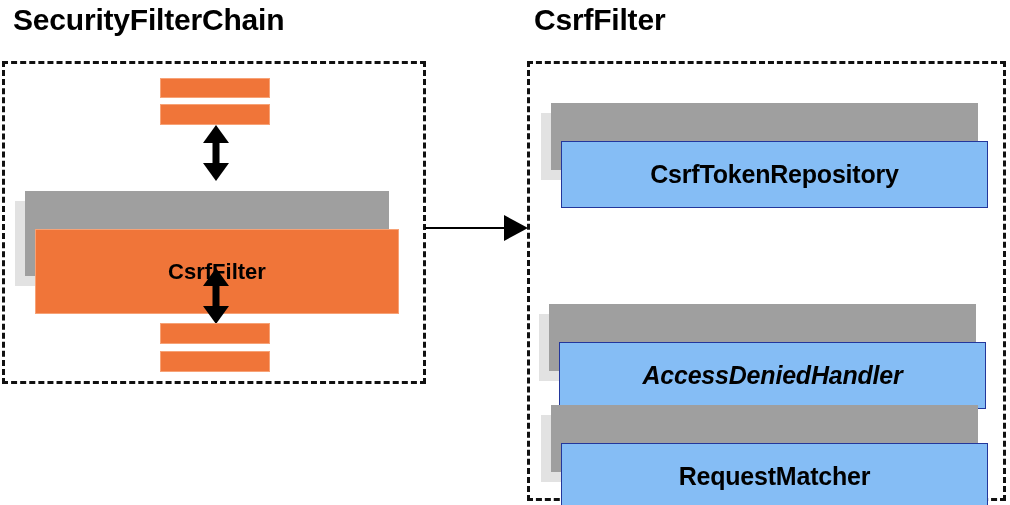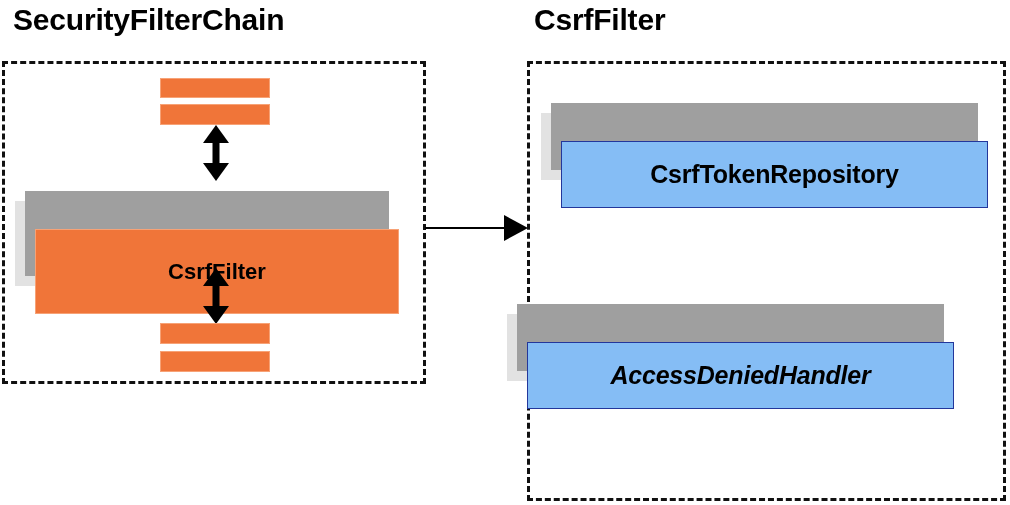--- a/index.html
+++ b/index.html
@@ -190,20 +190,25 @@
 
   <div class="dashed-box" id="csrf-box"></div>
 
   <div class="node node-blue" style="left:561px; top:93px; width:427px; height:67px;">
     <div class="shadow-far"></div>
     <div class="shadow-near"></div>
     <div class="face">CsrfTokenRepository</div>
   </div>
 
 
-  <div class="node node-blue" style="left:527px; top:294px; width:427px; height:67px;font-style:italic;">
+  <div class="node node-blue" style="left:559px; top:294px; width:427px; height:67px;font-style:italic;">
     <div class="shadow-far"></div>
     <div class="shadow-near"></div>
     <div class="face">AccessDeniedHandler</div>
   </div>
 
+  <div class="node node-blue" style="left:561px; top:395px; width:427px; height:67px;">
+    <div class="shadow-far"></div>
+    <div class="shadow-near"></div>
+    <div class="face">RequestMatcher</div>
+  </div>
 
 </div>
 
 </body></html>

